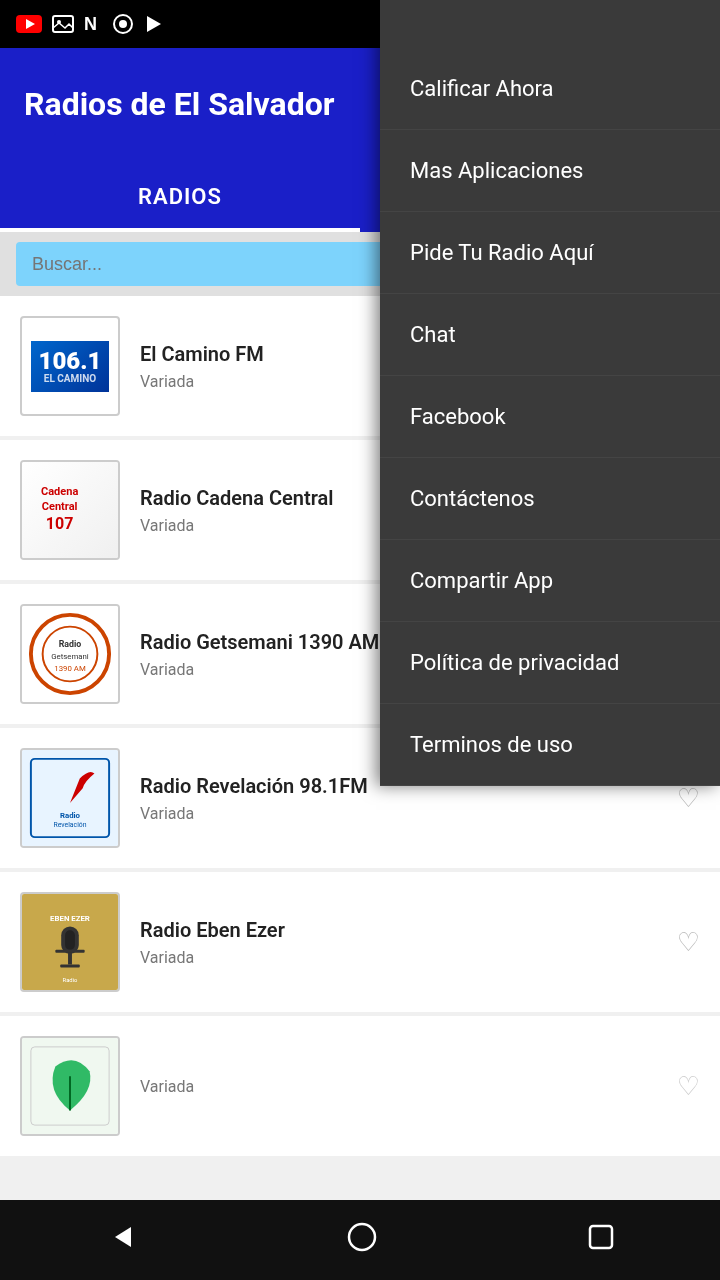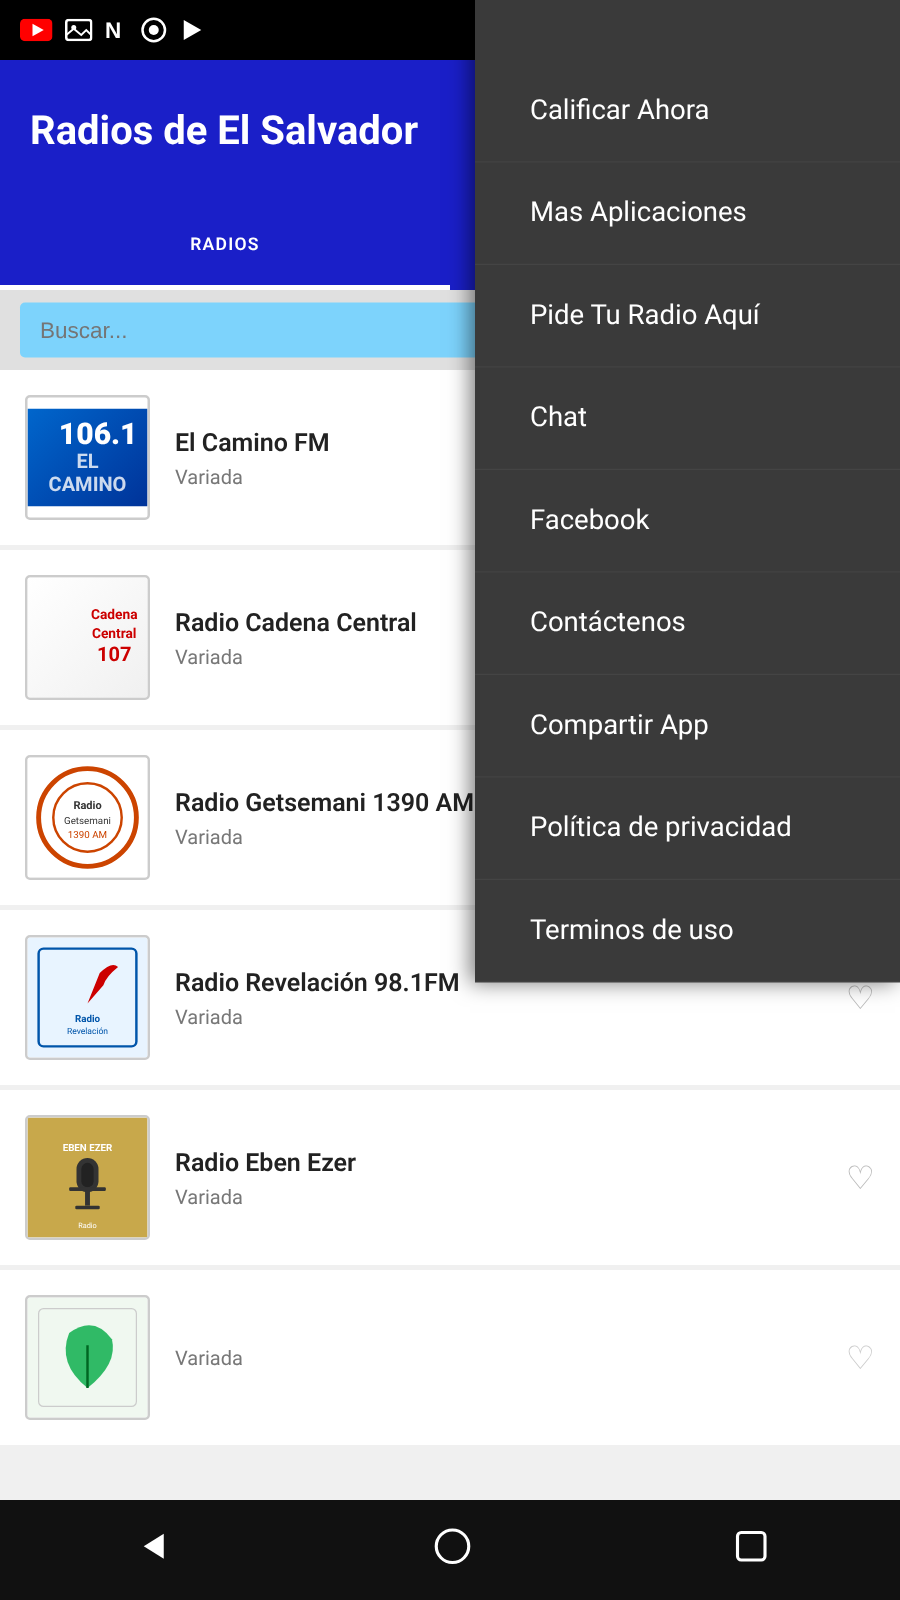--- a/index.html
+++ b/index.html
@@ -72,21 +72,21 @@
       position: relative;
       z-index: 90;
     }
     .tab {
       flex: 1;
       height: 72px;
       display: flex;
       align-items: center;
       justify-content: center;
       color: rgba(255,255,255,0.7);
-      font-size: 14px;
+      font-size: 22px;
       font-weight: 600;
       letter-spacing: 1px;
       position: relative;
       cursor: pointer;
     }
     .tab.active {
       color: #fff;
     }
     .tab.active::after {
       content: '';
@@ -181,21 +181,21 @@
       right: 0;
       width: 340px;
       background: #3a3a3a;
       z-index: 200;
       box-shadow: -4px 0 16px rgba(0,0,0,0.5);
     }
     .dropdown-item {
       height: 82px;
       display: flex;
       align-items: center;
-      padding: 0 44px;
+      padding: 0 30px;
       color: #fff;
       font-size: 22px;
       cursor: pointer;
       border-bottom: 1px solid rgba(255,255,255,0.05);
     }
     .dropdown-item:first-child {
       margin-top: 48px; 
     }
 
     
@@ -290,32 +290,32 @@
 <div class="search-bar">
   <input class="search-input" type="text" placeholder="Buscar..." style="">
 </div>
 
 <div class="radio-list">
 
   <div class="radio-item">
     <div class="radio-logo">
       <div class="radio-logo-106">
         <div style="font-size:24px;font-weight:900;color:#fff;line-height:1;text-align:right;">106.1</div>
-        <div style="font-size:16px;color:rgba(255,255,255,0.8);">EL CAMINO</div>
+        <div style="font-size:10px;color:rgba(255,255,255,0.8);">EL CAMINO</div>
       </div>
     </div>
     <div class="radio-info">
       <div class="radio-name">El Camino FM</div>
       <div class="radio-genre">Variada</div>
     </div>
   </div>
 
   <div class="radio-item">
     <div class="radio-logo">
-      <div style="width:100%;height:100%;background:linear-gradient(135deg,#fff,#f0f0f0);display:flex;align-items:center;justify-content:flex-end;padding:8px;">
+      <div style="width:100%;height:100%;background:linear-gradient(135deg,#fff,#f0f0f0);display:flex;align-items:center;justify-content:flex-start;padding:19px;">
         <div style="font-size:11px;font-weight:bold;color:#cc0000;text-align:center;line-height:1.3;">Cadena<br>Central<br><span style="font-size:16px;">107</span></div>
       </div>
     </div>
     <div class="radio-info">
       <div class="radio-name">Radio Cadena Central</div>
       <div class="radio-genre">Variada</div>
     </div>
   </div>
 
   <div class="radio-item">

